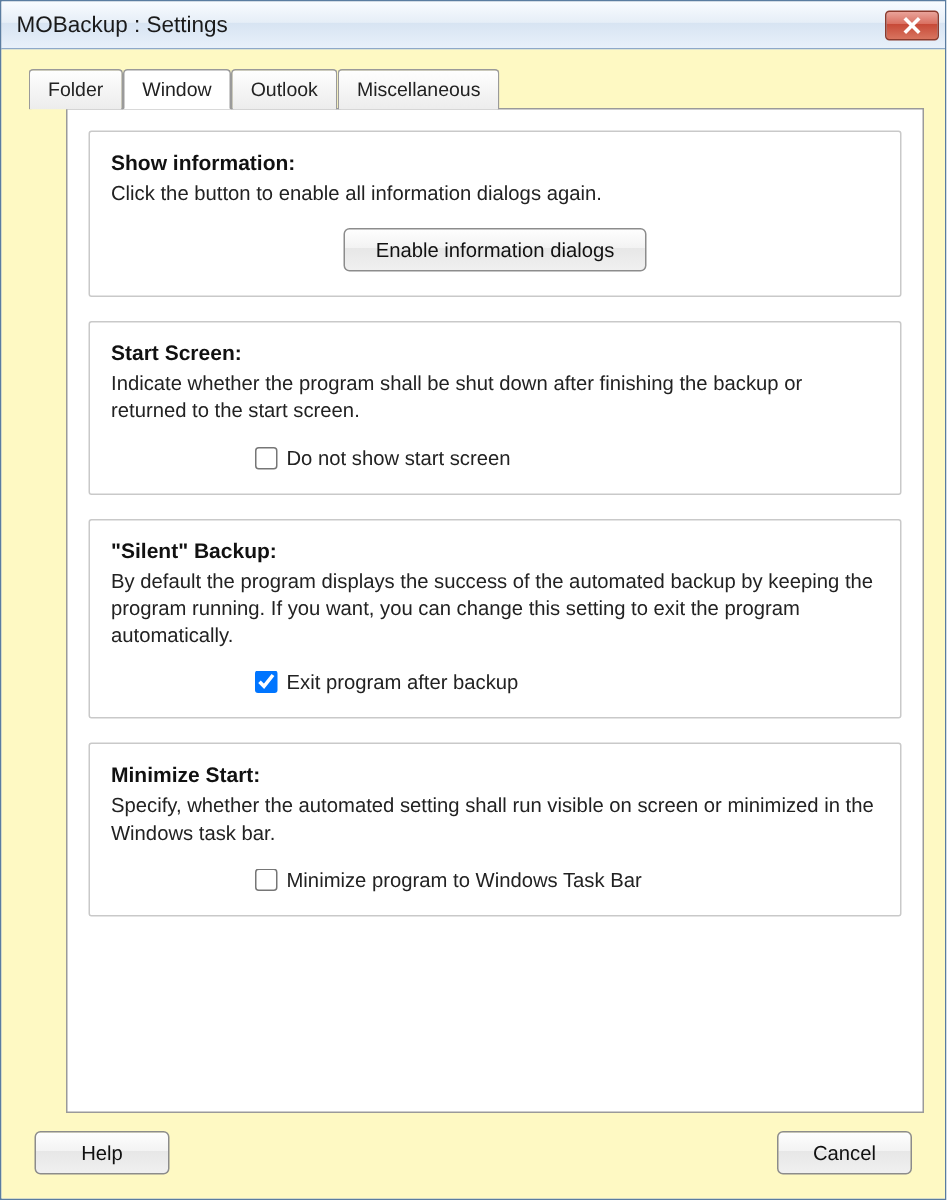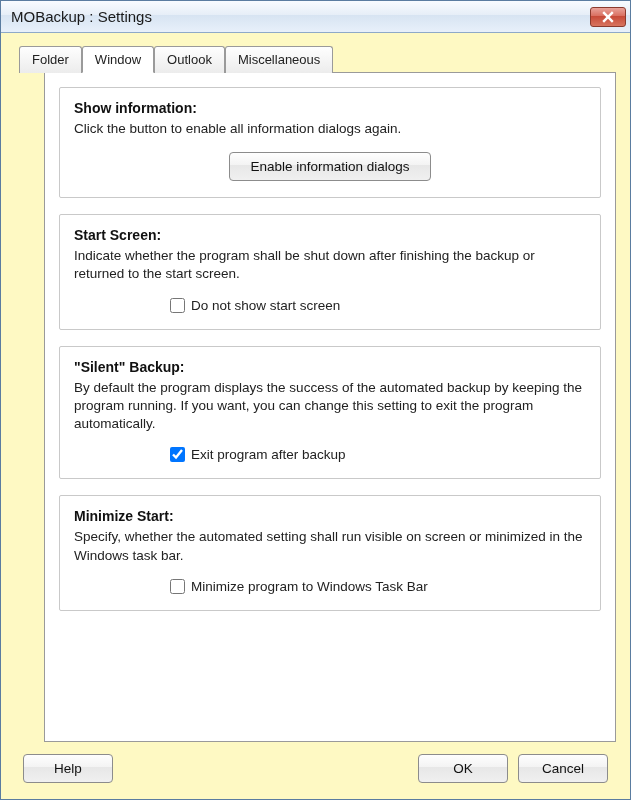--- a/index.html
+++ b/index.html
@@ -217,18 +217,17 @@
             <span>Minimize program to Windows Task Bar</span>
           </label>
         </div>
       </div>
 
     </div>
 
     <div class="footer">
       <button class="btn">Help</button>
       <div class="spacer"></div>
-      <button class="btn">OK</button>
       <button class="btn">Cancel</button>
     </div>
 
   </div>
 </div>
 
 </body></html>

